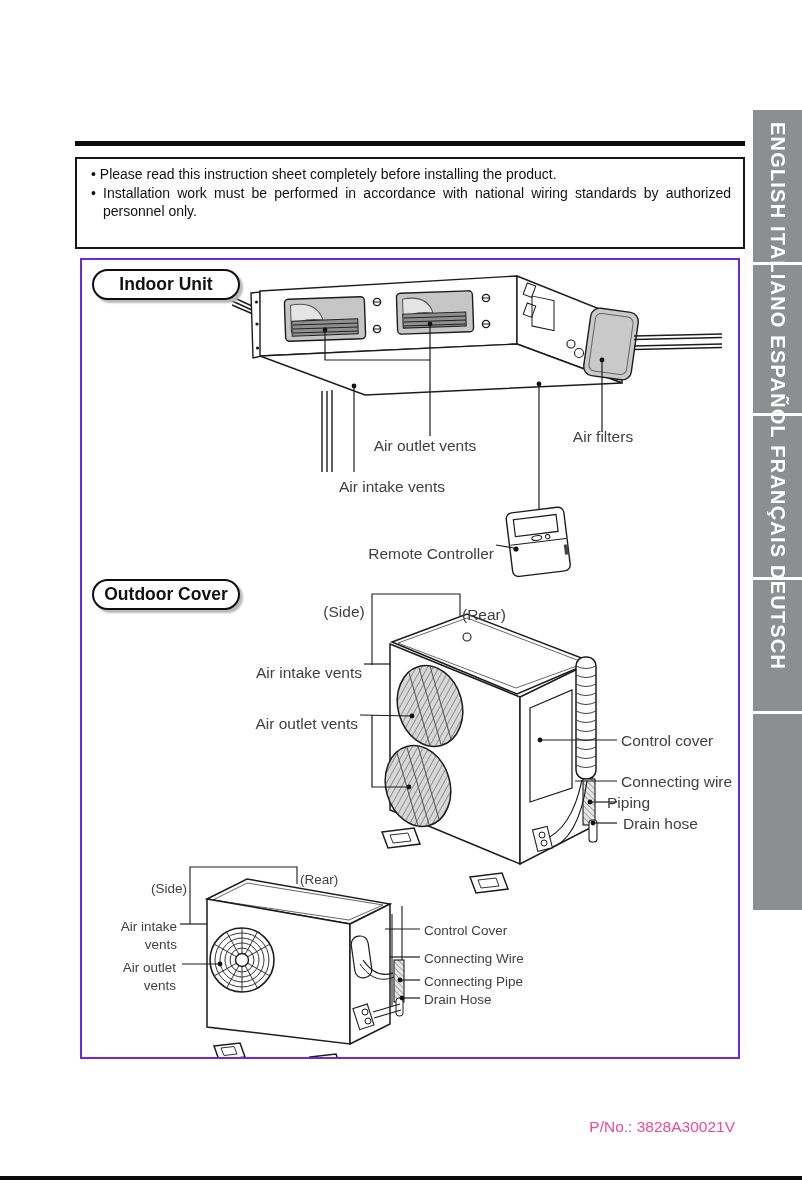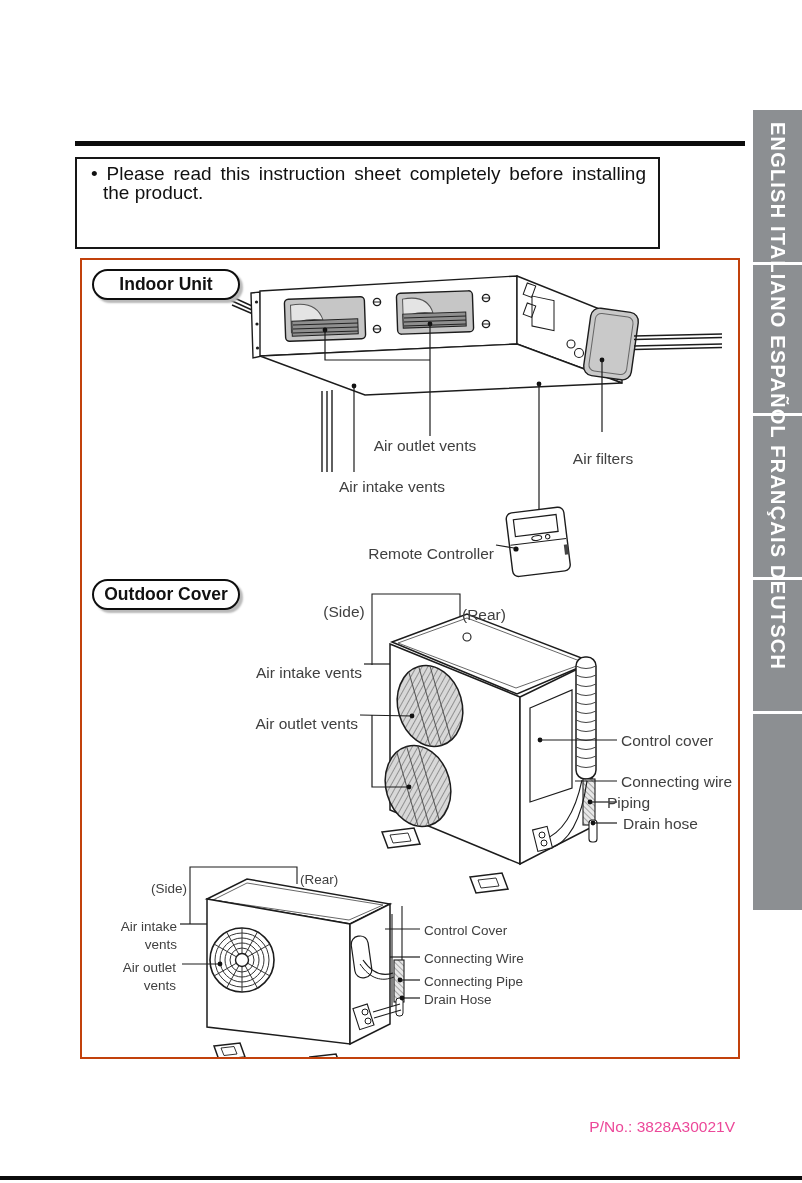--- a/index.html
+++ b/index.html
@@ -1,24 +1,24 @@
 <!DOCTYPE html>
 <html><head>
 <meta charset="utf-8">
 <style>
   html,body{margin:0;padding:0;background:#fff;}
   .page{position:relative;width:802px;height:1183px;background:#fff;overflow:hidden;
         font-family:"Liberation Sans","DejaVu Sans",sans-serif;color:#111;}
   .title{position:absolute;left:66px;top:62px;width:688px;text-align:center;
          font-size:31px;font-weight:bold;line-height:38px;letter-spacing:-0.5px;color:#0c0c0c;}
   .title-rule{position:absolute;left:75px;top:141px;width:670px;height:5px;background:#0c0c0c;}
-  .notice{position:absolute;left:75px;top:157px;width:585px;height:92px;border:2px solid #161616;
-          box-sizing:border-box;padding:6px 12px 0 14px;font-size:19px;line-height:18.5px;}
+  .notice{position:absolute;left:75px;top:157px;width:670px;height:92px;border:2px solid #161616;
+          box-sizing:border-box;padding:6px 12px 0 14px;font-size:14px;line-height:18.5px;}
   .notice .row{text-align:justify;padding-left:12px;text-indent:-12px;}
-  .main-box{position:absolute;left:80px;top:258px;width:660px;height:801px;border:2px solid #c2410c;
+  .main-box{position:absolute;left:80px;top:258px;width:660px;height:801px;border:2px solid #6d28d9;
             box-sizing:border-box;}
   .diagram-svg{position:absolute;left:0;top:0;width:656px;height:797px;}
   .capsule{position:absolute;left:10px;width:148px;height:31px;border:2.2px solid #0e0e0e;border-radius:17px;
            background:#fff;box-shadow:3px 3px 2px #b9b9b9;display:flex;align-items:center;justify-content:center;
            font-size:17.5px;font-weight:bold;box-sizing:border-box;}
   .lbl{position:absolute;font-size:15.5px;white-space:nowrap;color:#404040;}
   .lbl.sm{font-size:13.5px;line-height:18px;}
   .ctr{text-align:center;}
   .rt{text-align:right;margin-top:8px;}
   .pno{position:absolute;left:480px;top:1118px;width:255px;text-align:right;font-size:15.5px;color:#ec4899;}
@@ -32,20 +32,21 @@
 </style>
 </head>
 <body>
 
 <div class="page">
 
   <div class="title-rule"></div>
 
   <div class="notice">
     <div class="row"><span>•</span> <span>Please read this instruction sheet completely before installing the product.</span></div>
+    <div class="row"><span>•</span> <span>Installation work must be performed in accordance with national wiring standards by authorized personnel only.</span></div>
   </div>
 
   <div class="main-box">
 
     <svg class="diagram-svg" viewBox="0 0 656 797">
       <defs>
         <pattern id="hatch" patternUnits="userSpaceOnUse" width="5" height="5" patternTransform="rotate(45)">
           <rect width="5" height="5" fill="#d8d8d8"></rect>
           <line x1="0" y1="0" x2="0" y2="5" stroke="#7e7e7e" stroke-width="1.6"></line>
         </pattern>
@@ -264,21 +265,21 @@
 
     <div class="capsule" style="top:9px;">
       <span>Indoor Unit</span>
     </div>
     <div class="capsule" style="top:319px;">
       <span>Outdoor Cover</span>
     </div>
 
     <div class="lbl ctr" style="left:263px;top:177px;width:160px;">Air outlet vents</div>
     <div class="lbl ctr" style="left:230px;top:218px;width:160px;">Air intake vents</div>
-    <div class="lbl ctr" style="left:461px;top:190px;width:120px;">Air filters</div>
+    <div class="lbl ctr" style="left:461px;top:168px;width:120px;">Air filters</div>
     <div class="lbl rt" style="left:232px;top:277px;width:180px;">Remote Controller</div>
 
     <div class="lbl ctr" style="left:222px;top:343px;width:80px;">(Side)</div>
     <div class="lbl" style="left:380px;top:346px;width:90px;">(Rear)</div>
     <div class="lbl rt" style="left:120px;top:396px;width:160px;">Air intake vents</div>
     <div class="lbl rt" style="left:116px;top:447px;width:160px;">Air outlet vents</div>
     <div class="lbl" style="left:539px;top:472px;">Control cover</div>
     <div class="lbl" style="left:539px;top:513px;">Connecting wire</div>
     <div class="lbl" style="left:525px;top:534px;">Piping</div>
     <div class="lbl" style="left:541px;top:555px;">Drain hose</div>

